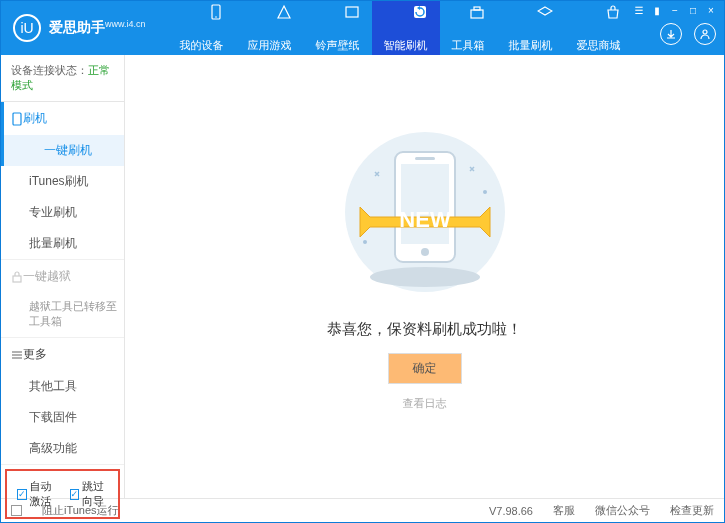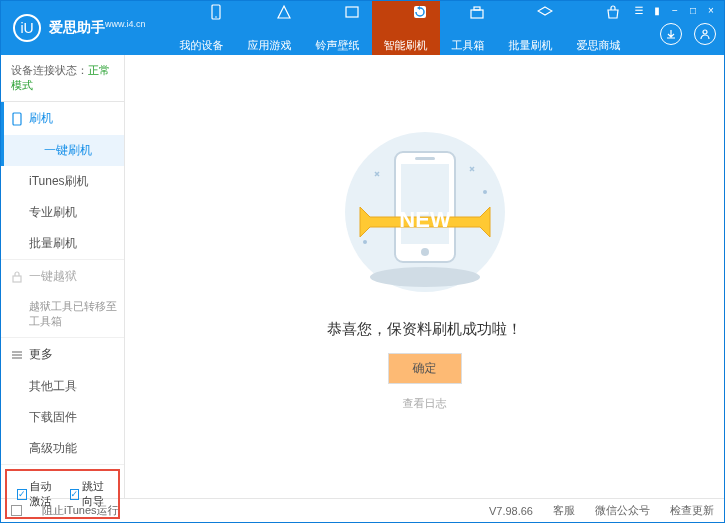--- a/index.html
+++ b/index.html
@@ -5,32 +5,32 @@
 *{margin:0;padding:0;box-sizing:border-box;font-family:"Microsoft YaHei",Arial,sans-serif}
 body{background:#fff;width:725px;height:523px;overflow:hidden;border:1px solid #0d7cd8}
 .header{background:#168fe8;height:54px;display:flex;align-items:center;color:#fff;position:relative}
 .logo-section{display:flex;align-items:center;padding:0 12px;gap:8px}
 .logo-circle{width:28px;height:28px;border:2px solid #fff;border-radius:50%;display:flex;align-items:center;justify-content:center;font-weight:normal;font-size:14px}
 .logo-text{display:flex;flex-direction:row;line-height:1.1}
 .brand{font-size:14px;font-weight:bold}
 .url{font-size:9px;opacity:.9}
 .nav{display:flex;align-items:stretch;height:54px;margin-left:10px}
 .nav-item{display:flex;flex-direction:column;align-items:flex-end;justify-content:center;padding:0 12px;font-size:11px;gap:18px;cursor:pointer}
-.nav-item.active{background:#c2410c}
+.nav-item.active{background:#1d4ed8}
 .nav-icon{width:16px;height:16px;display:flex;align-items:center;justify-content:center}
 .win-controls{position:absolute;right:6px;top:4px;display:flex;gap:4px;font-size:10px}
 .win-btn{width:14px;height:10px;cursor:pointer;color:#fff;display:flex;align-items:center;justify-content:center}
 .header-icons{position:absolute;right:8px;bottom:10px;display:flex;gap:12px}
 .hi-circle{width:22px;height:22px;border:1.5px solid #fff;border-radius:50%;display:flex;align-items:center;justify-content:center;cursor:pointer}
 .body{display:flex;height:calc(100% - 54px - 24px)}
 .sidebar{width:124px;border-right:1px solid #e5e5e5;display:flex;flex-direction:column;font-size:12px;color:#333}
 .status-bar{padding:8px 10px;border-bottom:1px solid #e5e5e5;font-size:11px;color:#666}
 .status-value{color:#27a030}
 .side-section{border-bottom:1px solid #f0f0f0}
-.side-header{display:flex;align-items:center;padding:8px 10px;gap:6px;color:#444;cursor:pointer}
+.side-header{display:flex;align-items:center;padding:8px 10px;color:#444;cursor:pointer}
 .side-header.blue{color:#168fe8;border-left:3px solid #168fe8;padding-left:7px}
 .side-header.gray{color:#aaa}
 .side-items{padding-left:28px}
 .side-item{padding:7px 0;color:#555;cursor:pointer;font-size:12px}
 .side-item.active{color:#168fe8;background:#eaf4fd;margin-left:-28px;padding-left:40px;border-left:3px solid #168fe8;margin-right:0}
 .side-note{font-size:11px;color:#999;padding:6px 0 8px 0}
 .checkbox-row{display:flex;gap:14px;padding:8px 10px;border:2px solid #e74c3c;margin:4px;font-size:11px;color:#333}
 .cb{display:flex;align-items:center;gap:3px;cursor:pointer}
 .cb-box{width:11px;height:11px;border:1px solid #168fe8;display:flex;align-items:center;justify-content:center;color:#168fe8;font-size:9px}
 .device-section{padding:8px 10px;border-top:1px solid #e5e5e5;flex:1}

